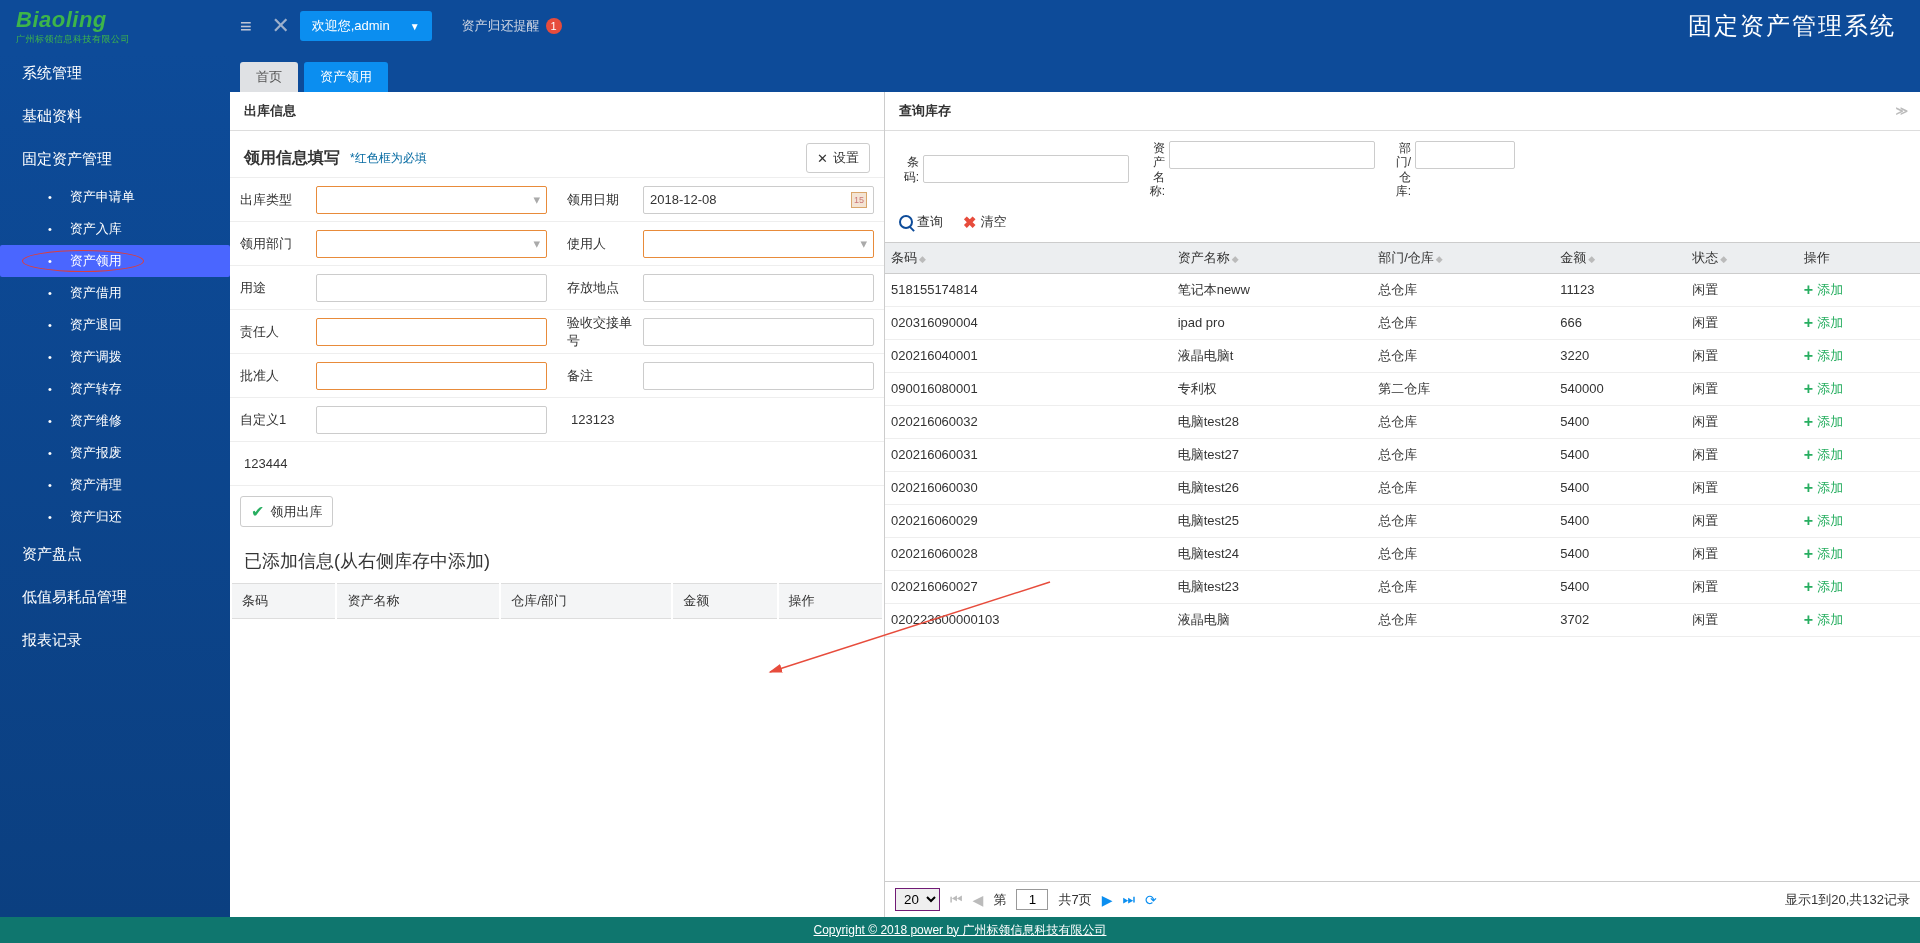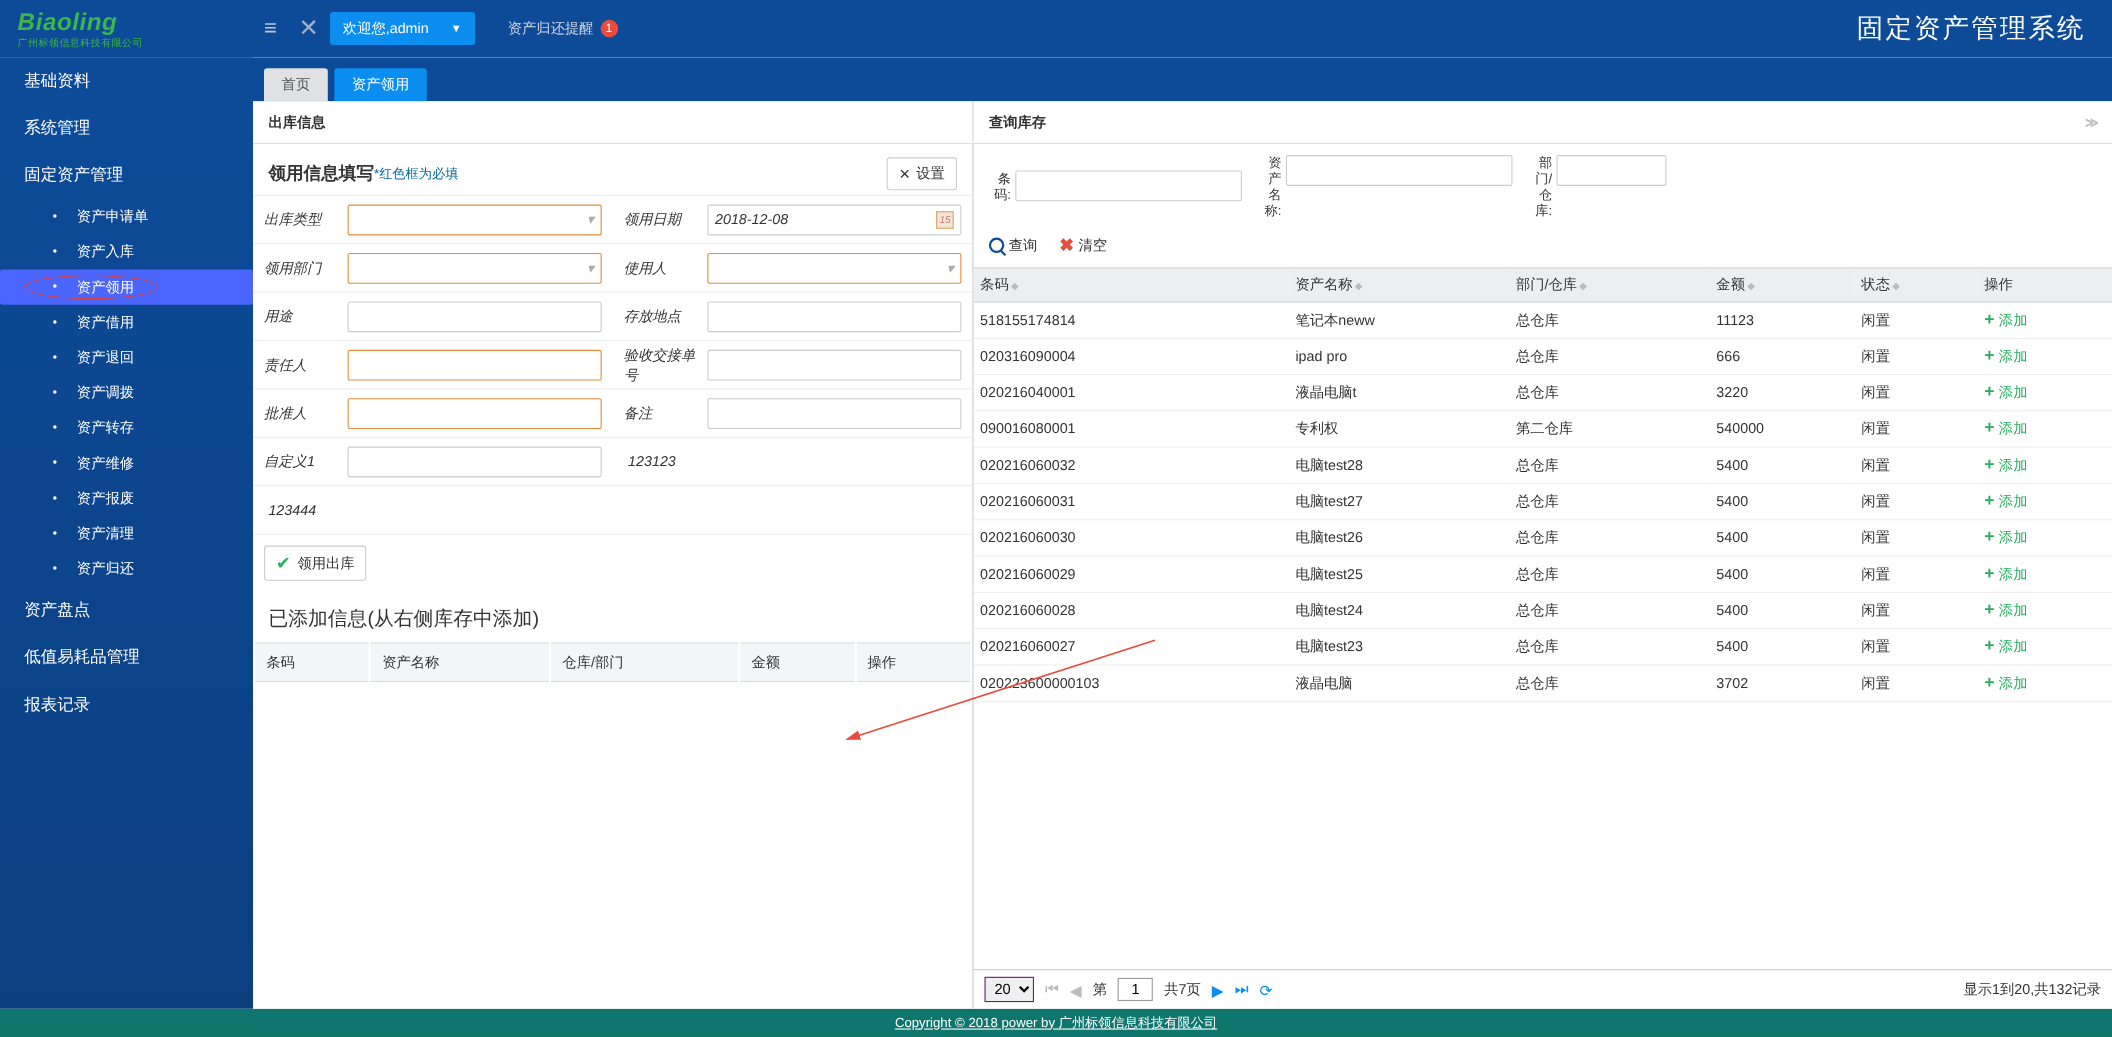--- a/index.html
+++ b/index.html
@@ -35,26 +35,26 @@
 .tab.active { background: #0b8ef0; color: #fff; }
 
 .panels { display: flex; flex: 1; overflow: hidden; }
 .panel-left { width: 655px; border-right: 1px solid #ccc; display: flex; flex-direction: column; overflow-y: auto; }
 .panel-right { flex: 1; display: flex; flex-direction: column; overflow: hidden; }
 
 .panel-header { padding: 10px 14px; font-weight: bold; border-bottom: 1px solid #ddd; display: flex; justify-content: space-between; align-items: center; background: #fff; }
 .collapse-ic { color: #bbb; font-size: 12px; letter-spacing: -2px; }
 
 
-.form-title { padding: 12px 14px 4px; display: flex; align-items: center; border-bottom: 1px solid #eee; }
+.form-title { padding: 12px 14px 4px; display: flex; align-items: center; gap: 10px; border-bottom: 1px solid #eee; }
 .form-title h3 { font-size: 16px; font-weight: bold; }
 .required-note { color: #0369a1; font-size: 12px; }
 .settings-btn { margin-left: auto; border: 1px solid #ccc; padding: 5px 10px; border-radius: 3px; display: flex; align-items: center; gap: 5px; cursor: pointer; font-size: 13px; }
 
-.form-grid { display: grid; grid-template-columns: 1fr 1fr; font-style: italic; }
+.form-grid { display: grid; grid-template-columns: 1fr 1fr; }
 .form-row { display: flex; align-items: center; border-bottom: 1px solid #eee; height: 44px; padding: 0 10px; }
 .form-row label { width: 76px; font-size: 13px; color: #333; }
 .form-row .ctrl { flex: 1; height: 28px; border: 1px solid #ccc; border-radius: 2px; padding: 0 6px; background: #fff; display: flex; align-items: center; font-size: 13px; }
 .form-row .ctrl.req { border-color: #e88b3a; }
 .form-row .ctrl.sel { justify-content: flex-end; color: #aaa; }
 .form-row .ctrl.sel::after { content: "▾"; }
 .form-row .ctrl.date { justify-content: space-between; gap: 20px; }
 .form-row .ctrl.date .cal { width: 16px; height: 16px; background: #f4e4d4; border: 1px solid #d9a66b; display: flex; align-items: center; justify-content: center; font-size: 9px; color: #c77; }
 .form-row span.fixed { font-size: 13px; padding-left: 4px; }
 
@@ -118,22 +118,22 @@
   </div>
   <div class="remind">
     <span>资产归还提醒</span>
     <span class="badge">1</span>
   </div>
   <div class="app-title">固定资产管理系统</div>
 </div>
 
 <div class="layout">
   <div class="sidebar" id="sidebar">
+      <div class="side-item">系统管理</div>
       <div class="side-item">基础资料</div>
-      <div class="side-item">系统管理</div>
       <div class="side-item">固定资产管理</div>
       <div class="side-sub">资产申请单</div>
       <div class="side-sub">资产入库</div>
       <div class="side-sub active">资产领用</div>
       <div class="side-sub">资产借用</div>
       <div class="side-sub">资产退回</div>
       <div class="side-sub">资产调拨</div>
       <div class="side-sub">资产转存</div>
       <div class="side-sub">资产维修</div>
       <div class="side-sub">资产报废</div>

